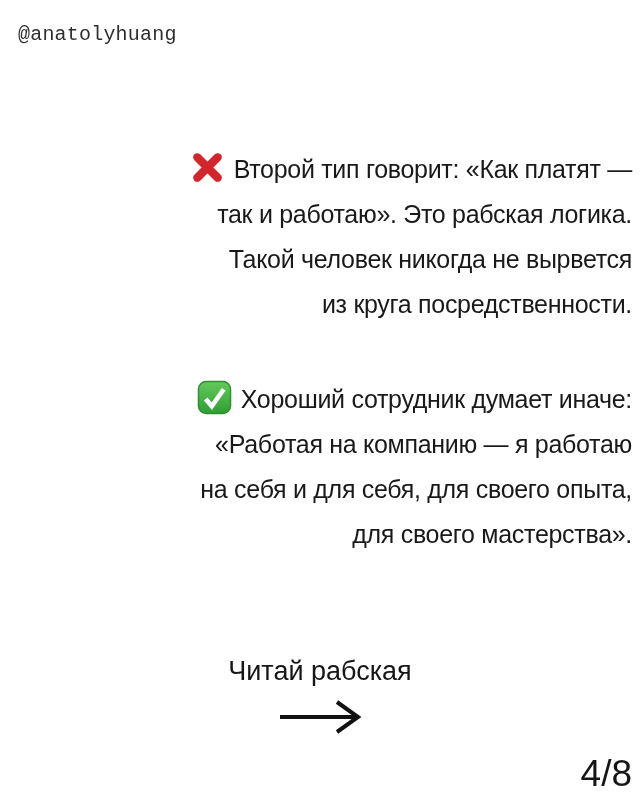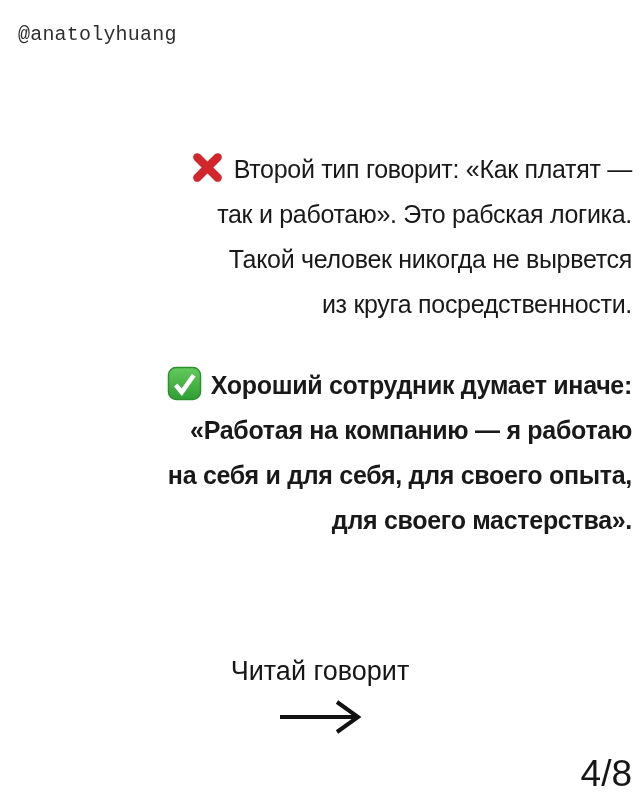--- a/index.html
+++ b/index.html
@@ -17,21 +17,21 @@
     font-size: 20px; line-height: 30px;
     color: #2f2f2f; letter-spacing: 0.2px; font-family: Liberation Mono, monospace;
   }
 
   .body-text { position: absolute; left: 18px; top: 147px; width: 614px; }
   .para {
     margin: 0;
     font-size: 25px; line-height: 45px;
     color: #191919; letter-spacing: -0.3px; text-align: right;
   }
-  .para.second { margin-top: 36px; font-weight: bold; }
+  .para.second { margin-top: 50px; }
   .ptext { white-space: pre; }
 
   .emoji {
     display: inline-block;
     width: 35px; height: 35px;
     margin-right: 9px;
     vertical-align: -7px;
   }
   .emoji svg { width: 35px; height: 35px; display: block; }
 
@@ -79,21 +79,21 @@
           <rect x="1.5" y="1.5" width="33" height="33" rx="8" fill="url(#checkGrad)" stroke-width="1.5" stroke="#2e8f2e"></rect>
           <path d="M9 19.5 L15.2 27 L27.5 9.5" fill="none" stroke-width="4.8" stroke-linecap="butt" stroke-linejoin="miter" stroke="#ffffff"></path>
         </svg></span><span class="ptext">Хороший сотрудник думает иначе:
 «Работая на компанию — я работаю
 на себя и для себя, для своего опыта,
 для своего мастерства».</span></p>
 
   </section>
 
   <div class="readmore">
-    <div class="readmore-label">Читай говорит</div>
+    <div class="readmore-label">Читай рабская</div>
     <div class="arrow-wrap"><svg viewBox="0 0 84 40" aria-hidden="true">
         <path d="M2 20 L80 20 M59 5 L80 20 L59 35" fill="none" stroke-width="4" stroke-linecap="butt" stroke-linejoin="miter" stroke="#111111"></path>
       </svg></div>
   </div>
 
   <div class="pagenum">4/8</div>
 
 </main>
 
 </body></html>

